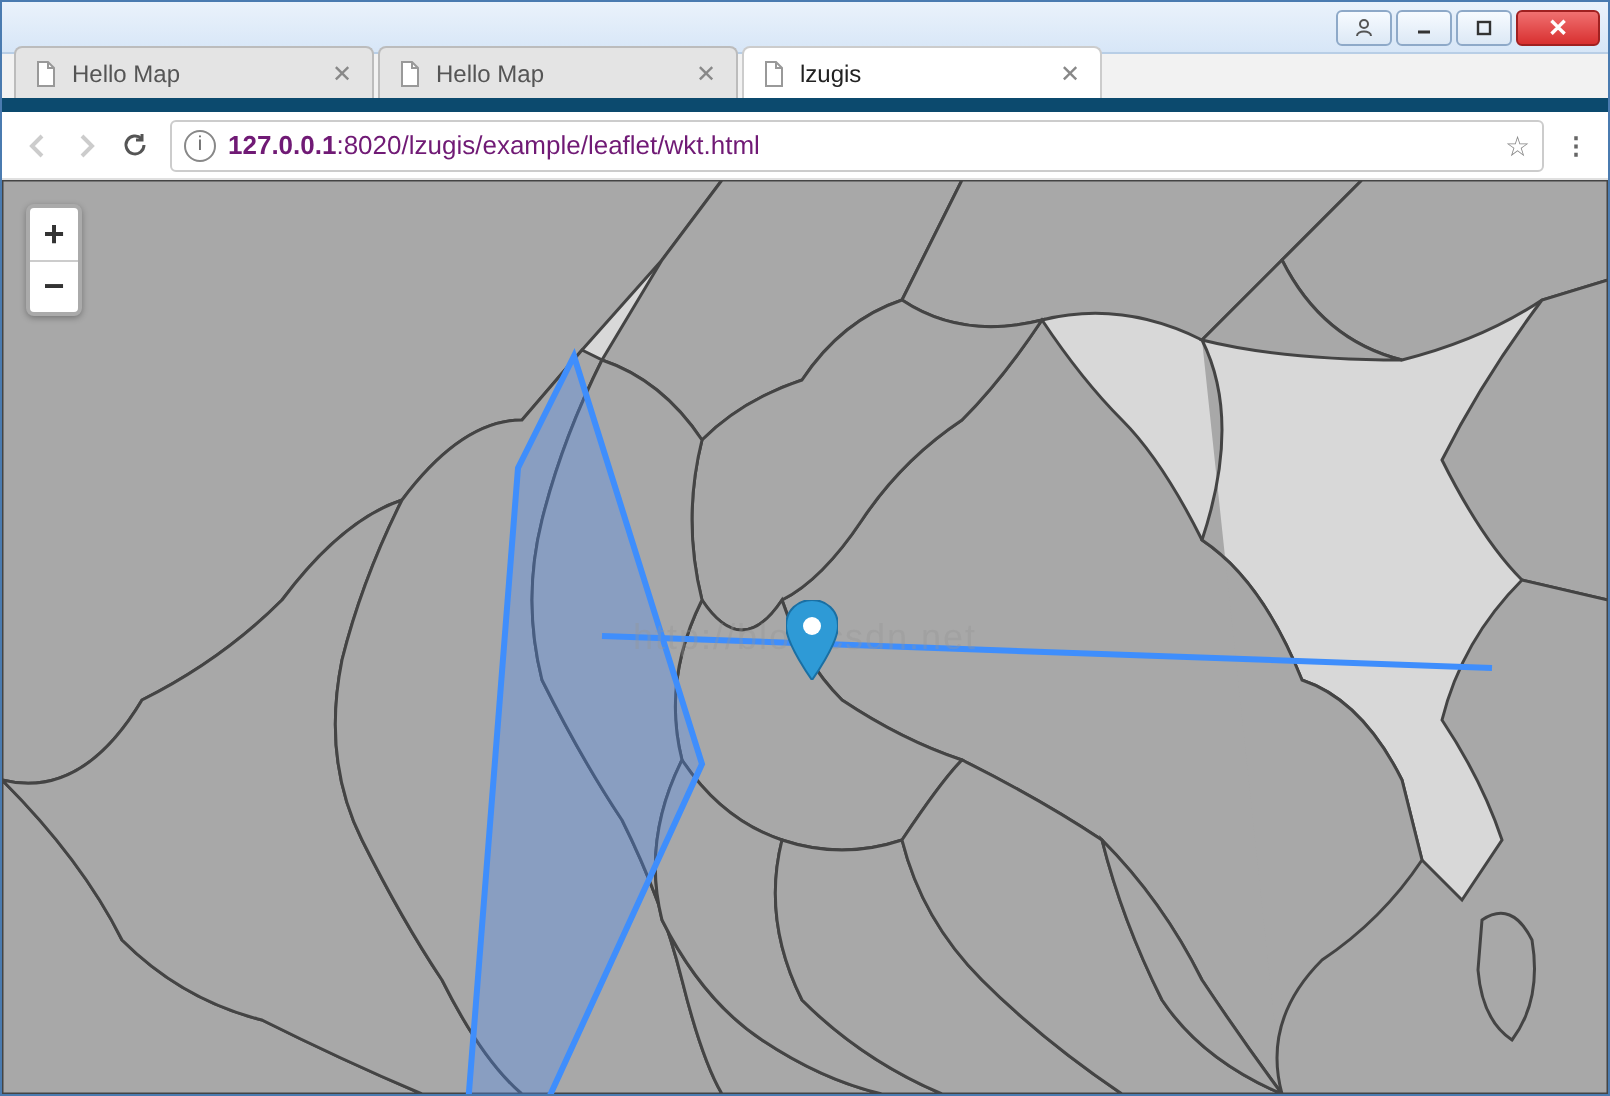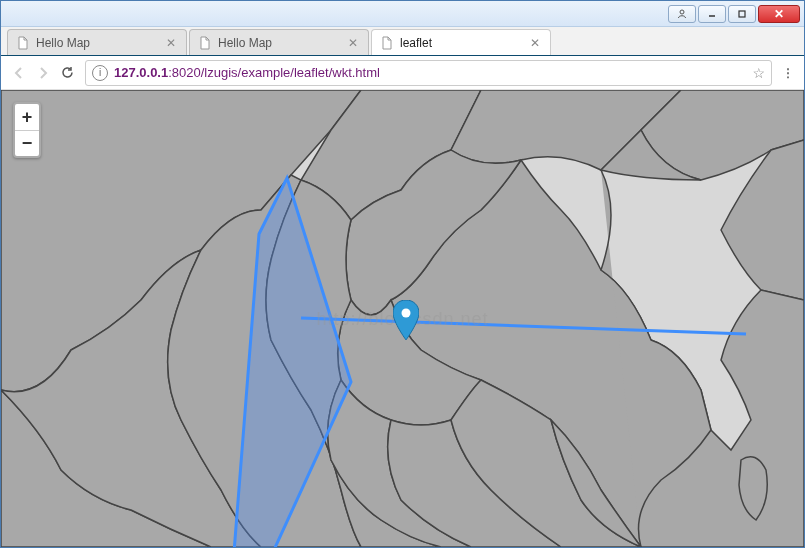--- a/index.html
+++ b/index.html
@@ -48,21 +48,21 @@
   background: linear-gradient(#f07070,#d83030);
   color: #fff;
   border-color: #a02020;
   font-size: 12px;
   font-weight: bold;
 }
 .winbtn.user svg, .winbtn.min svg, .winbtn.max svg { width: 10px; height: 10px; }
 .tabbar {
   height: 29px;
   background: #f2f2f2;
-  border-bottom: 1px solid #0c4a6e;
+  border-bottom: 7px solid #0c4a6e;
   display: flex;
   align-items: flex-end;
   padding: 0 6px;
 }
 .tab {
   height: 26px;
   min-width: 180px;
   background: #e4e4e4;
   border: 1px solid #bcbcbc;
   border-bottom: none;
@@ -229,21 +229,21 @@
           <path d="M8 1v3h3" fill="none" stroke="#999"></path>
         </svg>
       <span class="label">Hello Map</span>
       <span class="close">✕</span>
     </div>
     <div class="tab active">
       <svg class="pageicon" viewBox="0 0 14 14">
           <path d="M3 1h5l3 3v9H3z" fill="#fff" stroke="#999"></path>
           <path d="M8 1v3h3" fill="none" stroke="#999"></path>
         </svg>
-      <span class="label">leaflet</span>
+      <span class="label">lzugis</span>
       <span class="close">✕</span>
     </div>
   </div>
 
   <div class="addrbar">
     <div class="navbtn disabled">
       <svg width="14" height="14" viewBox="0 0 14 14">
           <path d="M9 2 L4 7 L9 12" fill="none" stroke="currentColor" stroke-width="2"></path>
         </svg>
     </div>

